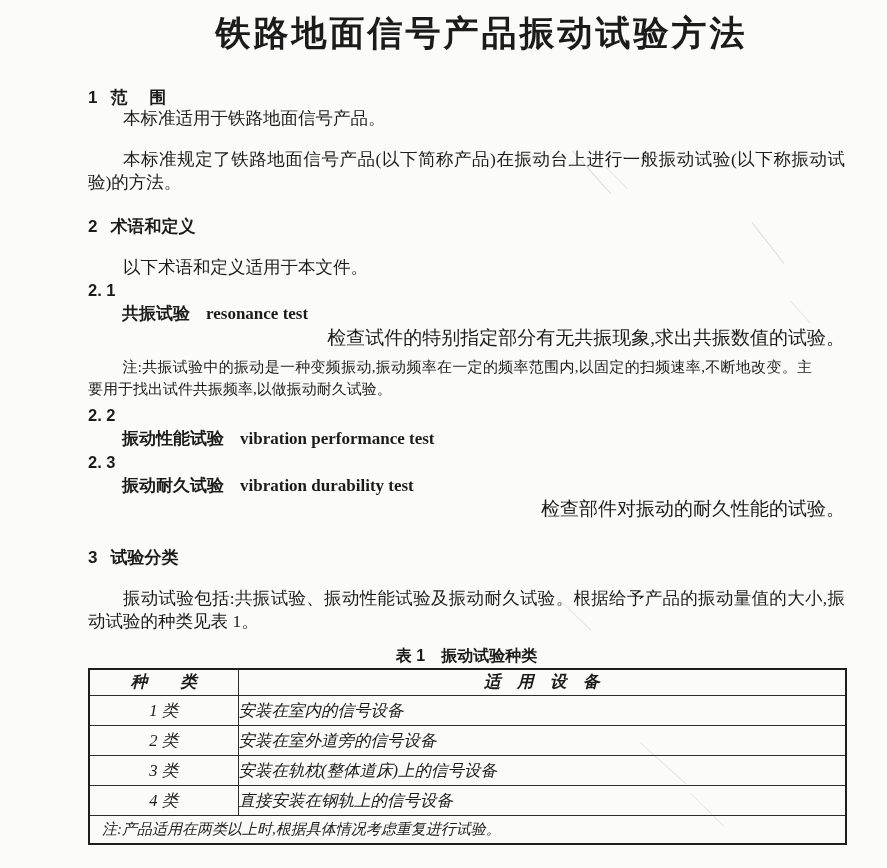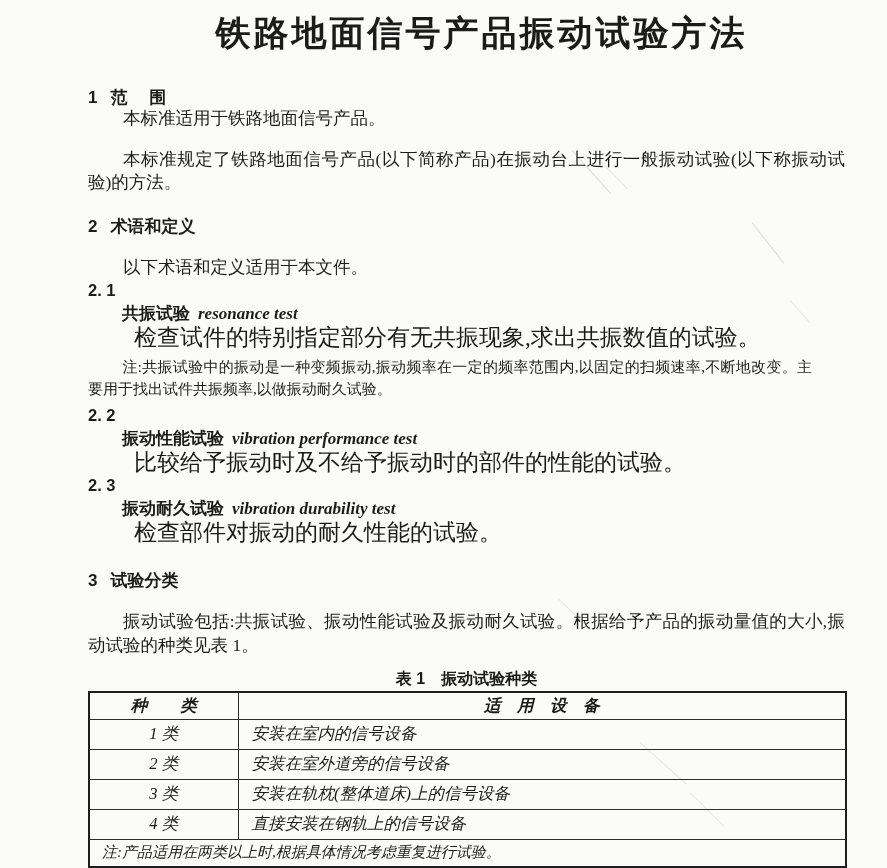--- a/index.html
+++ b/index.html
@@ -72,28 +72,28 @@
     font-size: 17px;
     line-height: 23.5px;
     padding-left: 2em;
     font-weight: bold;
   }
   .term-head .term-zh {
     font-family: "Liberation Sans", "DejaVu Sans", sans-serif;
   }
   .term-head .term-en {
     font-family: "Liberation Serif", "DejaVu Serif", serif;
-    margin-left: 8px;
-    font-style: italic;
+    margin-left: 16px;
   }
 
   .term-def {
-    font-size: 23px;
+    font-size: 19px;
     line-height: 23.5px;
     text-indent: 2em;
+    text-align: right;
   }
 
   .term-note {
     margin-top: 7px;
     font-size: 15px;
     line-height: 22px;
     text-indent: 2.3em;
     width: 724px;
     text-align: justify;
   }
@@ -125,21 +125,21 @@
   table.types-table thead tr { height: 27px; }
   table.types-table tbody tr.data-row { height: 30px; }
   table.types-table tbody tr.note-row { height: 28px; }
 
   th.col-type, th.col-equip {
     font-family: "Liberation Serif", "DejaVu Serif", serif;
     font-weight: bold;
     text-align: center;
   }
   td.cell-type { text-align: center; }
-  td.cell-equip { text-align: left; padding-left: 13px; }
+  td.cell-equip { text-align: left; padding-left: 0; }
   tr.note-row td {
     font-size: 15px;
     padding-left: 12px;
     text-align: left;
   }
 
   
   .artifact {
     position: absolute;
     height: 1px;
@@ -177,21 +177,20 @@
   <div class="term-head">
     <span class="term-zh">共振试验</span><span class="term-en">resonance test</span>
   </div>
   <p class="term-def">检查试件的特别指定部分有无共振现象,求出共振数值的试验。</p>
   <p class="term-note">注:共振试验中的振动是一种变频振动,振动频率在一定的频率范围内,以固定的扫频速率,不断地改变。主要用于找出试件共振频率,以做振动耐久试验。</p>
 
   <div class="term-num tn-2">2. 2</div>
   <div class="term-head">
     <span class="term-zh">振动性能试验</span><span class="term-en">vibration performance test</span>
   </div>
-  <p class="term-def">比较给予振动时及不给予振动时的部件的性能的试验。</p>
 
   <div class="term-num tn-3">2. 3</div>
   <div class="term-head">
     <span class="term-zh">振动耐久试验</span><span class="term-en">vibration durability test</span>
   </div>
   <p class="term-def">检查部件对振动的耐久性能的试验。</p>
 
   <h2 class="sec-heading h-s3">
     <span class="sec-num">3</span><span>试验分类</span>
   </h2>

